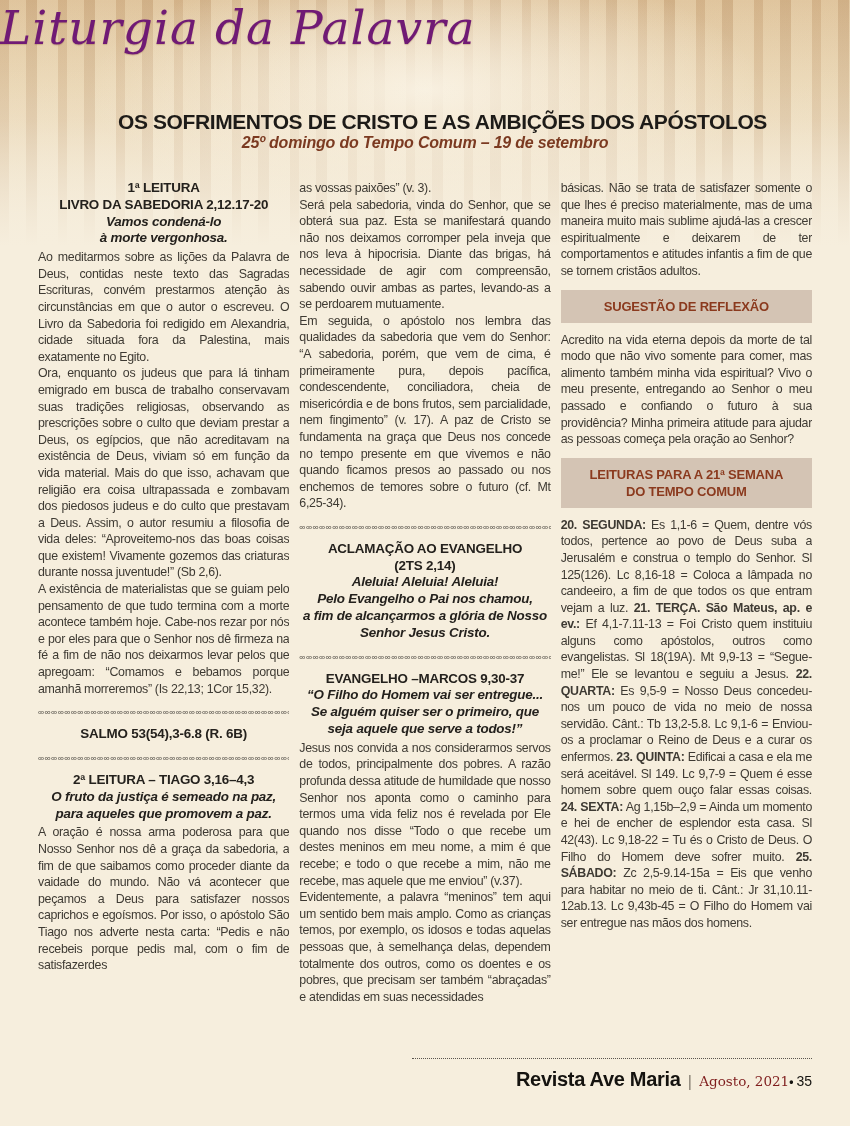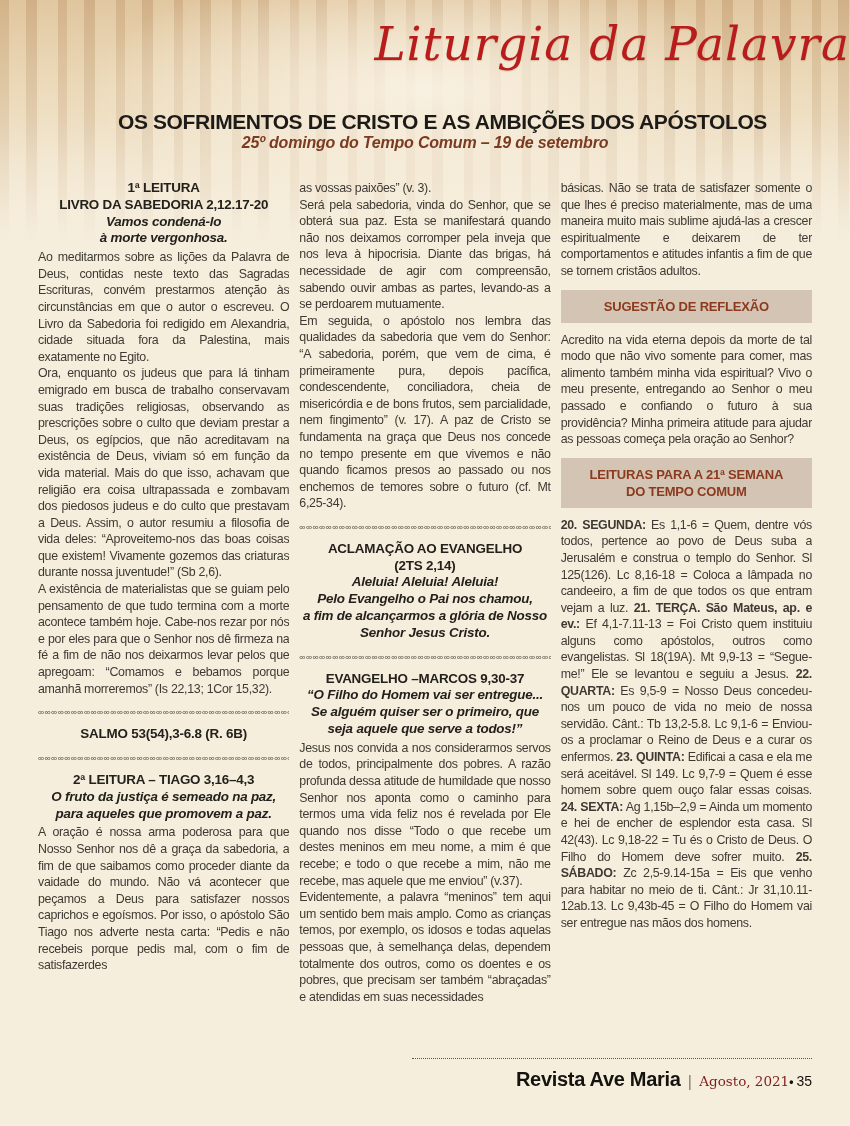--- a/index.html
+++ b/index.html
@@ -18,23 +18,23 @@
         rgba(228,202,160,0.18) 9px, rgba(228,202,160,0.18) 26px,
         rgba(166,118,70,0.26) 26px, rgba(166,118,70,0.26) 37px,
         rgba(238,219,184,0.14) 37px, rgba(238,219,184,0.14) 58px),
       linear-gradient(180deg, #dfc49d 0%, #e9d5b2 28%, #f6eedd 75%);
   }
   .header-texture::after {
     content:""; position:absolute; inset:0;
     background:linear-gradient(180deg, rgba(246,238,221,0) 0%, rgba(246,238,221,0.25) 40%, #f6eedd 82%);
   }
   .script-title {
-    position:absolute; top:16px; left:0; width:100%; text-align:right;
+    position:absolute; top:0; left:0; width:100%; text-align:left;
     font-family:"DejaVu Serif", serif; font-style:italic; font-weight:400;
-    font-size:47px; color:#b91c1c; letter-spacing:1px;
+    font-size:47px; color:#701a75; letter-spacing:1px;
     text-shadow:0 1px 1px rgba(120,70,20,0.25);
   }
   .main-title {
     position:absolute; top:110px; left:0; width:100%; text-align:center;
     font-weight:bold; font-size:21px; color:#1d1b18; letter-spacing:-0.4px;padding-left:35px;
   }
   .subtitle {
     position:absolute; top:134px; left:0; width:100%; text-align:center;
     font-weight:bold; font-style:italic; font-size:16px; color:#7b3a21;
     letter-spacing:-0.2px;

